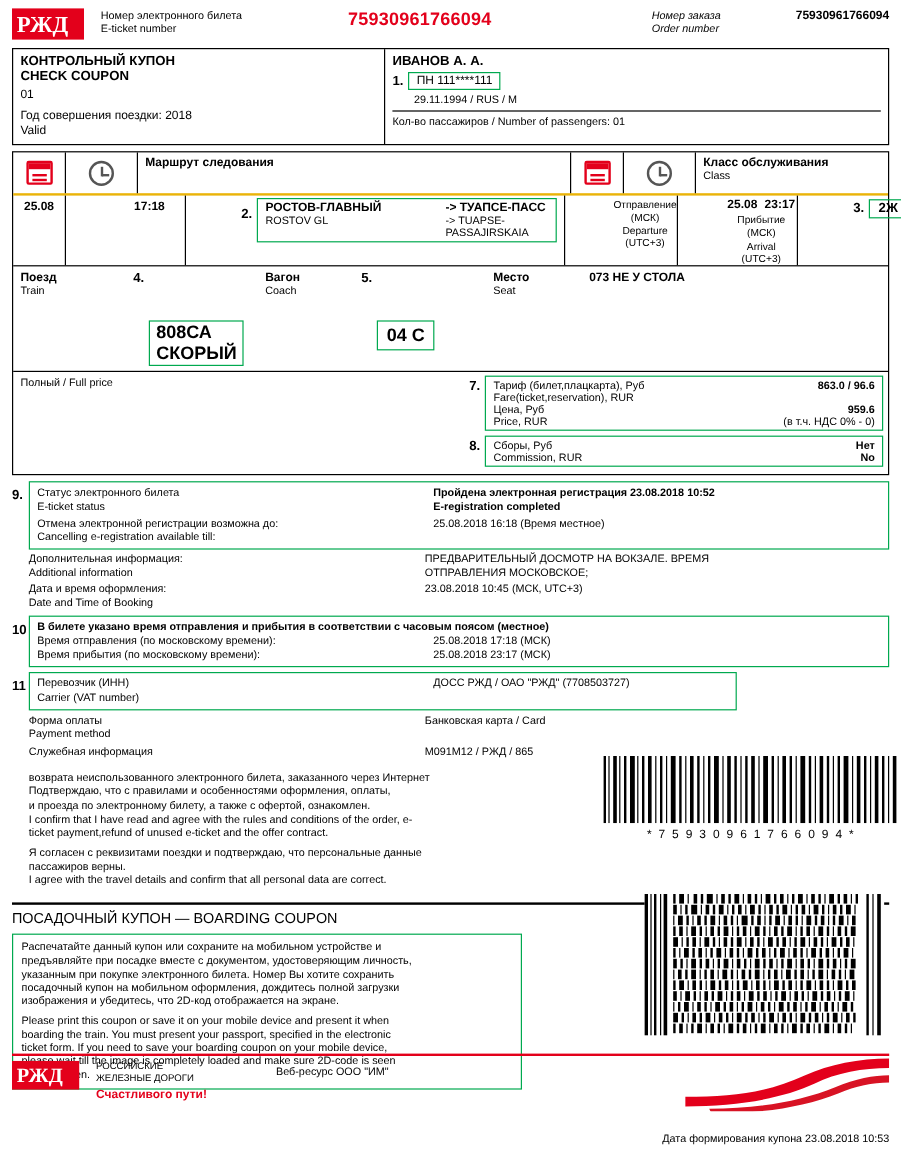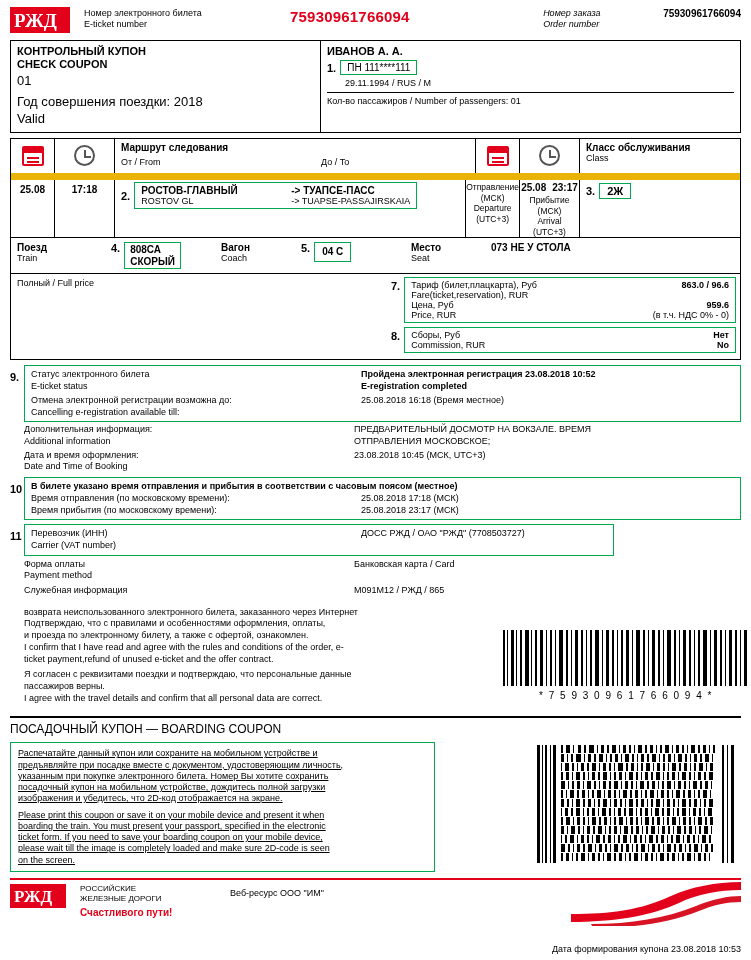--- a/index.html
+++ b/index.html
@@ -34,21 +34,21 @@
 
   .green { border: 1.5px solid #00a94f; }
 
   .mark { color: #000; font-weight: bold; font-size: 11px; }
 
   
   .coupon { display: flex; }
   .coupon-left { flex: 1 1 auto; padding: 4px 6px; }
   .coupon-right { flex: 0 0 420px; border-left: 1px solid #000; padding: 4px 6px; position: relative; }
   .ttl { font-weight: bold; font-size: 11px; line-height: 1.15; }
-  .sub { font-size: 13px; line-height: 1.3; }
+  .sub { font-size: 10px; line-height: 1.3; }
 
   .pass-name { font-weight: bold; font-size: 11px; margin-bottom: 3px; }
   .doc-box { display:inline-block; border:1.5px solid #00a94f; padding: 1px 6px; font-size: 10px; }
   .pass-count { border-top: 1px solid #000; margin-top: 4px; padding-top: 3px; }
 
   
   .route { display: flex; border-top: 1px solid #000; }
   .cell { border-right: 1px solid #000; }
   .r-icon { flex: 0 0 44px; text-align:center; }
   .r-clock { flex: 0 0 60px; text-align:center; }
@@ -58,36 +58,36 @@
   .r-class { flex: 0 0 160px; padding: 3px 6px; }
   .icon-row { height: 34px; display:flex; align-items:center; justify-content:center; }
   .ico-cal { width: 22px; height: 20px; border: 2px solid #e3001b; border-radius: 2px; position: relative; }
   .ico-cal:before { content:""; position:absolute; left:0; right:0; top:0; height:5px; background:#e3001b; }
   .ico-cal:after { content:""; position:absolute; left:3px; right:3px; top:9px; height:2px; background:#e3001b;
      box-shadow: 0 4px 0 0 #e3001b; }
   .ico-clock { width: 21px; height: 21px; border: 2px solid #555; border-radius: 50%; position: relative; }
   .ico-clock:before { content:""; position:absolute; left:8px; top:3px; width:2px; height:8px; background:#555; }
   .ico-clock:after { content:""; position:absolute; left:9px; top:9px; width:6px; height:2px; background:#555; }
 
-  .route2 { display:flex; border-top: 7px solid #eab308; }
+  .route2 { display:flex; border-top: 2px solid #eab308; gap: 40px; }
   .dt-date { flex: 0 0 44px; text-align:center; font-weight:bold; font-size:10px; padding-top:4px;}
   .dt-time { flex: 0 0 60px; text-align:center; font-weight:bold; font-size:10px; padding-top:4px;}
   .stations { flex: 1 1 auto; padding: 2px 6px; }
   .station-green { border:1.5px solid #00a94f; padding: 2px 6px; display:inline-block; min-width: 250px;}
   .st-ru { font-weight: bold; font-size: 10px; }
   .st-en { font-size: 9px; }
   .cap { font-size: 8.5px; line-height: 1.25; }
 
   .cls-box { border:1.5px solid #00a94f; display:inline-block; padding: 1px 7px; font-weight:bold; font-size:11px; }
 
   
   .trainrow { display:flex; border-top:1px solid #000; align-items:flex-start; padding: 4px 0; }
   .tr-lbl { padding-left: 6px; }
   .bold10 { font-weight:bold; font-size:10px; }
-  .grnbox { border:1.5px solid #00a94f; display:inline-block; padding: 1px 5px; font-weight:bold; font-size:10px; line-height:1.15;}
+  .grnbox { border:1.5px solid #00a94f; display:inline-block; padding: 1px 5px; font-weight:bold; font-size:15px; line-height:1.15;margin-top:41px;}
 
   
   .farewrap { display:flex; border-top:1px solid #000; }
   .fw-left { flex: 0 0 380px; padding: 4px 6px; }
   .fw-right { flex: 1 1 auto; padding: 3px 4px 4px 0; }
   .fare-line { display:flex; justify-content:space-between; }
   .fare-box { border:1.5px solid #00a94f; padding: 2px 6px; margin-bottom: 2px; }
 
   
   .status-green { border:1.5px solid #00a94f; padding: 3px 6px; margin: 3px 0 0 0; }
@@ -97,21 +97,21 @@
   .bold { font-weight:bold; }
 
   
   .bc1 { position:absolute; right: 0; top: 630px; width: 250px; }
   .bars { height: 56px; width: 100%; }
   .bc-num { text-align:center; font-size:10px; letter-spacing:1.5px; margin-top:2px; }
   .bc2 { position:absolute; right: 14px; top: 745px; width: 200px; height: 118px; }
 
   
   .boarding-title { font-weight:normal; font-size:12px; }
-  .bc-text { font-size:9px; line-height:1.25;text-decoration:underline; }
+  .bc-text { font-size:9px; line-height:1.25; }
 
   
   .footer { position:absolute; left:10px; right:10px; bottom: 6px; }
   .foot-row { display:flex; align-items:flex-start; border-top: 2px solid #e3001b; padding-top:4px; }
   .foot-logo { flex: 0 0 70px; }
   .foot-rzd-txt { flex: 0 0 150px; font-size:8px; line-height:1.2; }
   .happy { color:#e3001b; font-weight:bold; font-size:10px; }
   .foot-web { flex: 0 0 230px; font-size:9px; padding-top: 4px;}
   .foot-date { text-align:right; font-size:9px; margin-top: 14px; }
 </style>
@@ -170,24 +170,20 @@
             <span class="ico-cal"></span>
           </div>
       </div>
       <div class="r-clock cell">
         <div class="icon-row">
             <span class="ico-clock"></span>
           </div>
       </div>
       <div class="r-mid cell">
         <div class="bold10">Маршрут следования</div>
-        <div style="display:flex;margin-top:4px">
-          <span style="flex:0 0 200px">От / From</span>
-          <span>До / To</span>
-        </div>
       </div>
       <div class="r-icon2 cell">
         <div class="icon-row">
             <span class="ico-cal"></span>
           </div>
       </div>
       <div class="r-clock2 cell">
         <div class="icon-row">
             <span class="ico-clock"></span>
           </div>
@@ -461,21 +457,21 @@
     <div class="bc-num">* 7 5 9 3 0 9 6 1 7 6 6 0 9 4 *</div>
   </div>
 
   <div style="border-top:2px solid #000;margin-top:12px;padding-top:4px"></div>
   <div class="boarding-title">ПОСАДОЧНЫЙ КУПОН — BOARDING COUPON</div>
 
   <div class="green" style="margin-top:6px;width:425px;padding:5px 7px">
     <div class="bc-text">Распечатайте данный купон или сохраните на мобильном устройстве и</div>
     <div class="bc-text">предъявляйте при посадке вместе с документом, удостоверяющим личность,</div>
     <div class="bc-text">указанным при покупке электронного билета. Номер Вы хотите сохранить</div>
-    <div class="bc-text">посадочный купон на мобильном устройстве, дождитесь полной загрузки</div>
+    <div class="bc-text">посадочный купон на мобильном оформления, дождитесь полной загрузки</div>
     <div class="bc-text">изображения и убедитесь, что 2D-код отображается на экране.</div>
     <div class="bc-text" style="margin-top:5px">Please print this coupon or save it on your mobile device and present it when</div>
     <div class="bc-text">boarding the train. You must present your passport, specified in the electronic</div>
     <div class="bc-text">ticket form. If you need to save your boarding coupon on your mobile device,</div>
     <div class="bc-text">please wait till the image is completely loaded and make sure 2D-code is seen</div>
     <div class="bc-text">on the screen.</div>
   </div>
 
   <div class="bc2">
     <svg width="200" height="118" viewBox="0 0 200 118" preserveAspectRatio="none">

